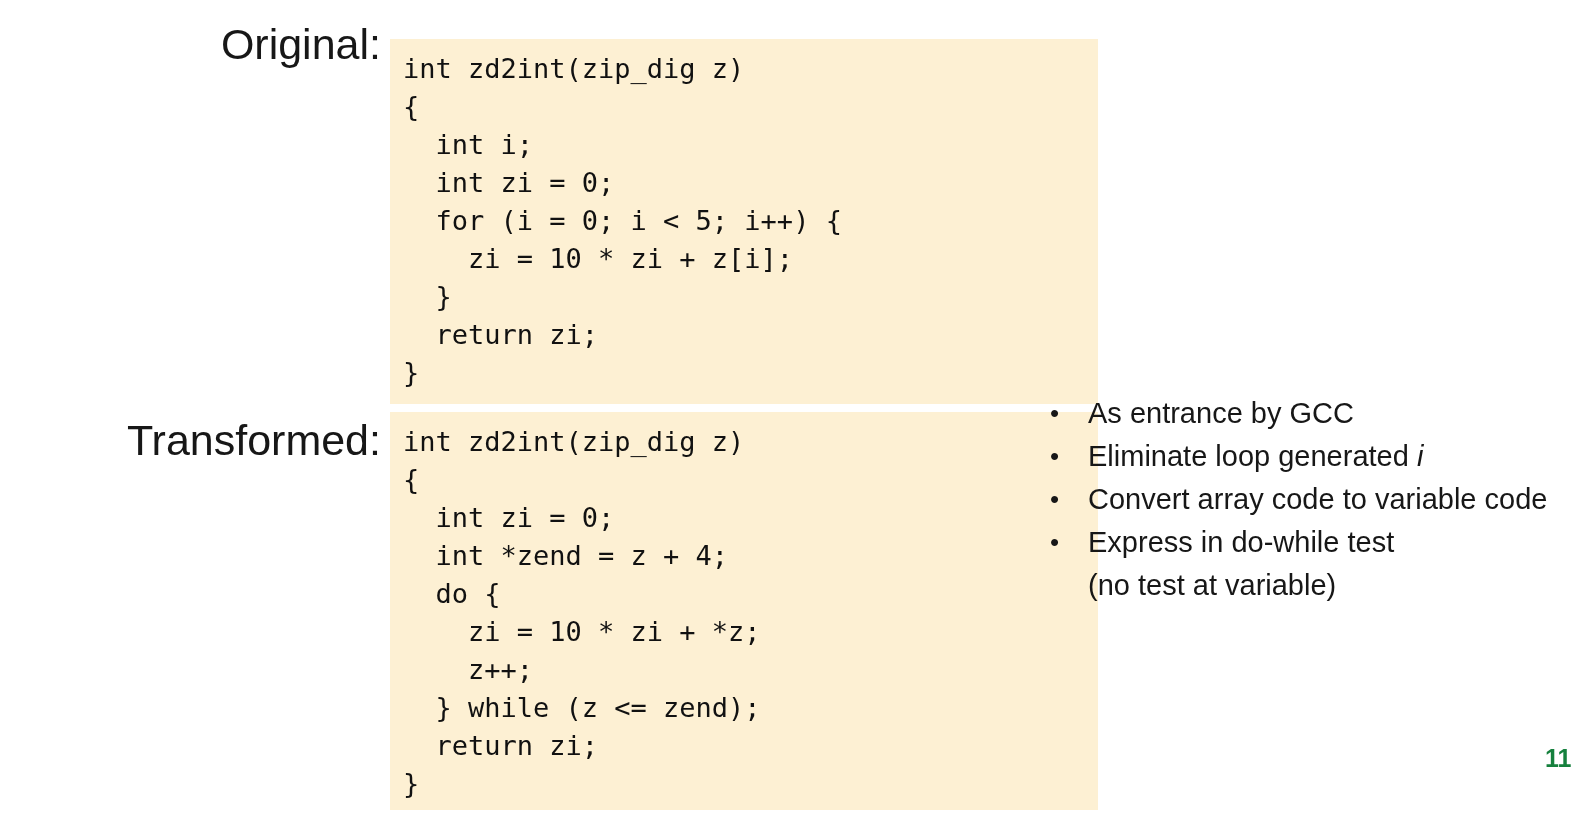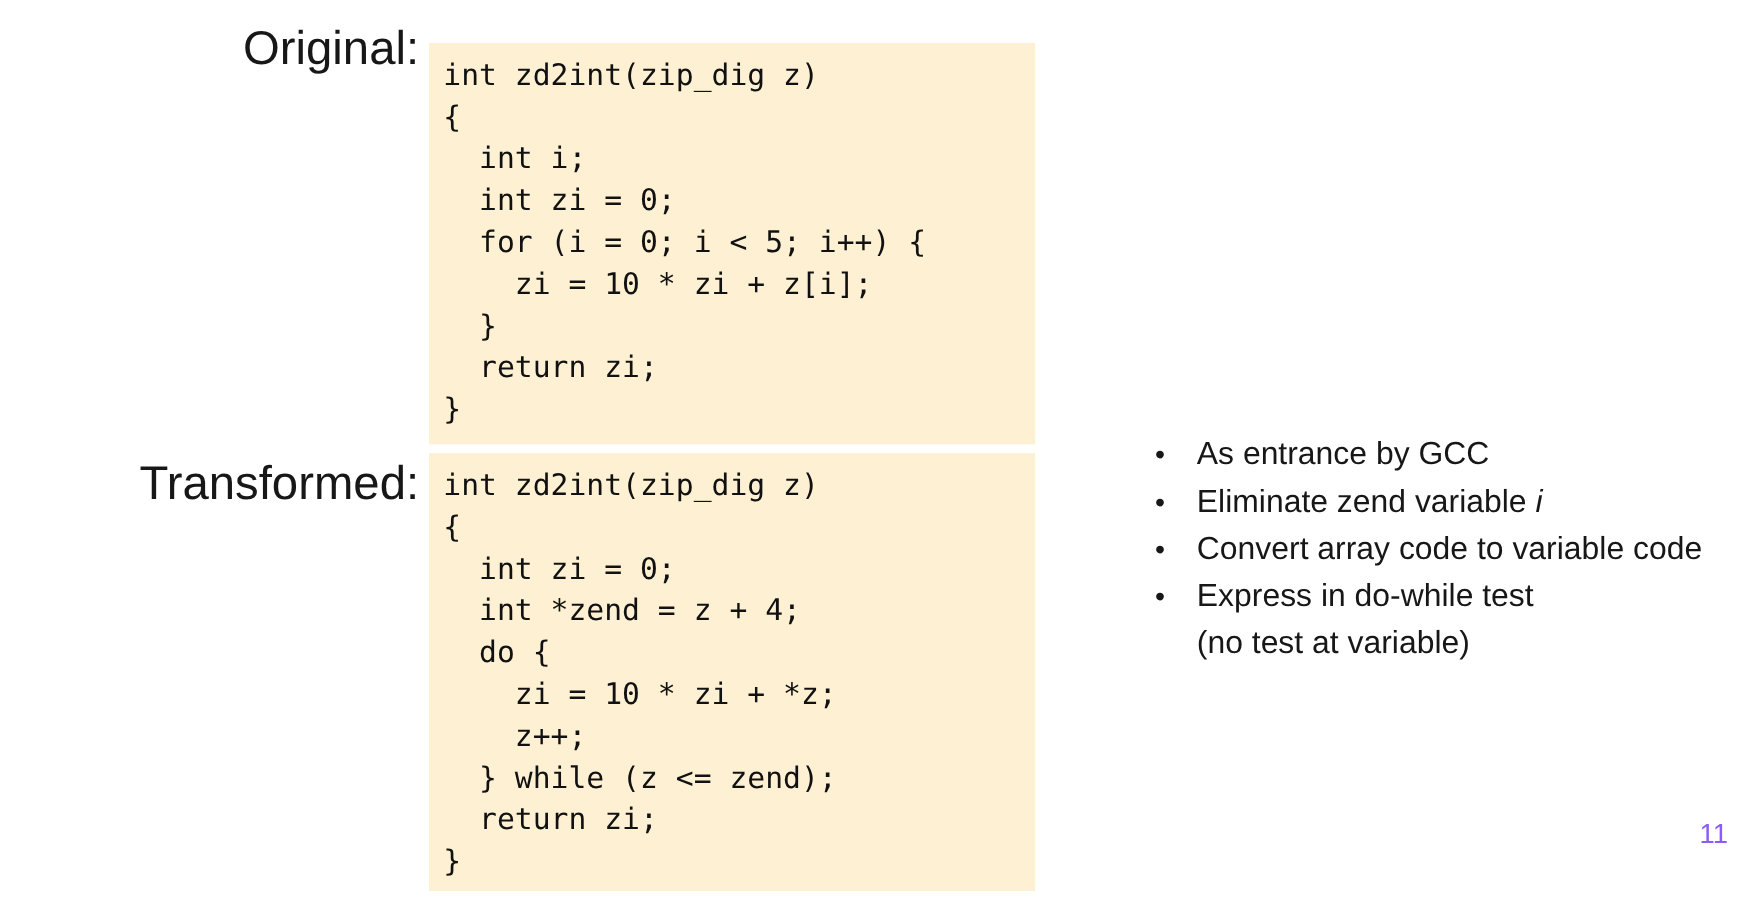--- a/index.html
+++ b/index.html
@@ -26,21 +26,21 @@
     line-height: 52px;
     color: #171717;
     white-space: nowrap;
   }
   .label-original   { top: 18px; }
   .label-transformed{ top: 414px; }
 
   .code-block {
     position: absolute;
     left: 375px;
-    width: 551px;
+    width: 708px;
     box-sizing: border-box;
     background: #FDF0D3;
     font-family: "DejaVu Sans Mono", monospace;
     font-size: 27px;
     line-height: 38px;
     color: #111111;
     padding: 11px 8px 6px 13px;
     white-space: pre;
     overflow: hidden;
   }
@@ -65,21 +65,22 @@
   .bullet-body { flex: 1; }
   .bullet-note { margin-left: 38px; }
   .bullet-note:empty { display: none; }
   .italic-part { font-style: italic; }
 
   .page-number {
     position: absolute;
     left: 1530px;
     top: 744px;
     font-size: 25px;
-    color: #8b5cf6;
+    color: #15803d;
+    font-weight: bold;
   }
 </style>
 </head>
 <body>
 
 <div class="slide">
 
   <div class="side-label label-original">Original:</div>
 
   <pre class="code-block code-original">int zd2int(zip_dig z)
@@ -107,21 +108,21 @@
 
   <div class="bullet-list">
 
     <div class="bullet-item">
       <span class="bullet-marker">•</span>
       <span class="bullet-body"><span>As entrance by GCC</span><span class="italic-part"></span></span>
     </div>
 
     <div class="bullet-item">
       <span class="bullet-marker">•</span>
-      <span class="bullet-body"><span>Eliminate zend variable </span><span class="italic-part">i</span></span>
+      <span class="bullet-body"><span>Eliminate loop generated </span><span class="italic-part">i</span></span>
     </div>
 
     <div class="bullet-item">
       <span class="bullet-marker">•</span>
       <span class="bullet-body"><span>Convert array code to variable code</span><span class="italic-part"></span></span>
     </div>
 
     <div class="bullet-item">
       <span class="bullet-marker">•</span>
       <span class="bullet-body"><span>Express in do-while test</span><span class="italic-part"></span></span>

